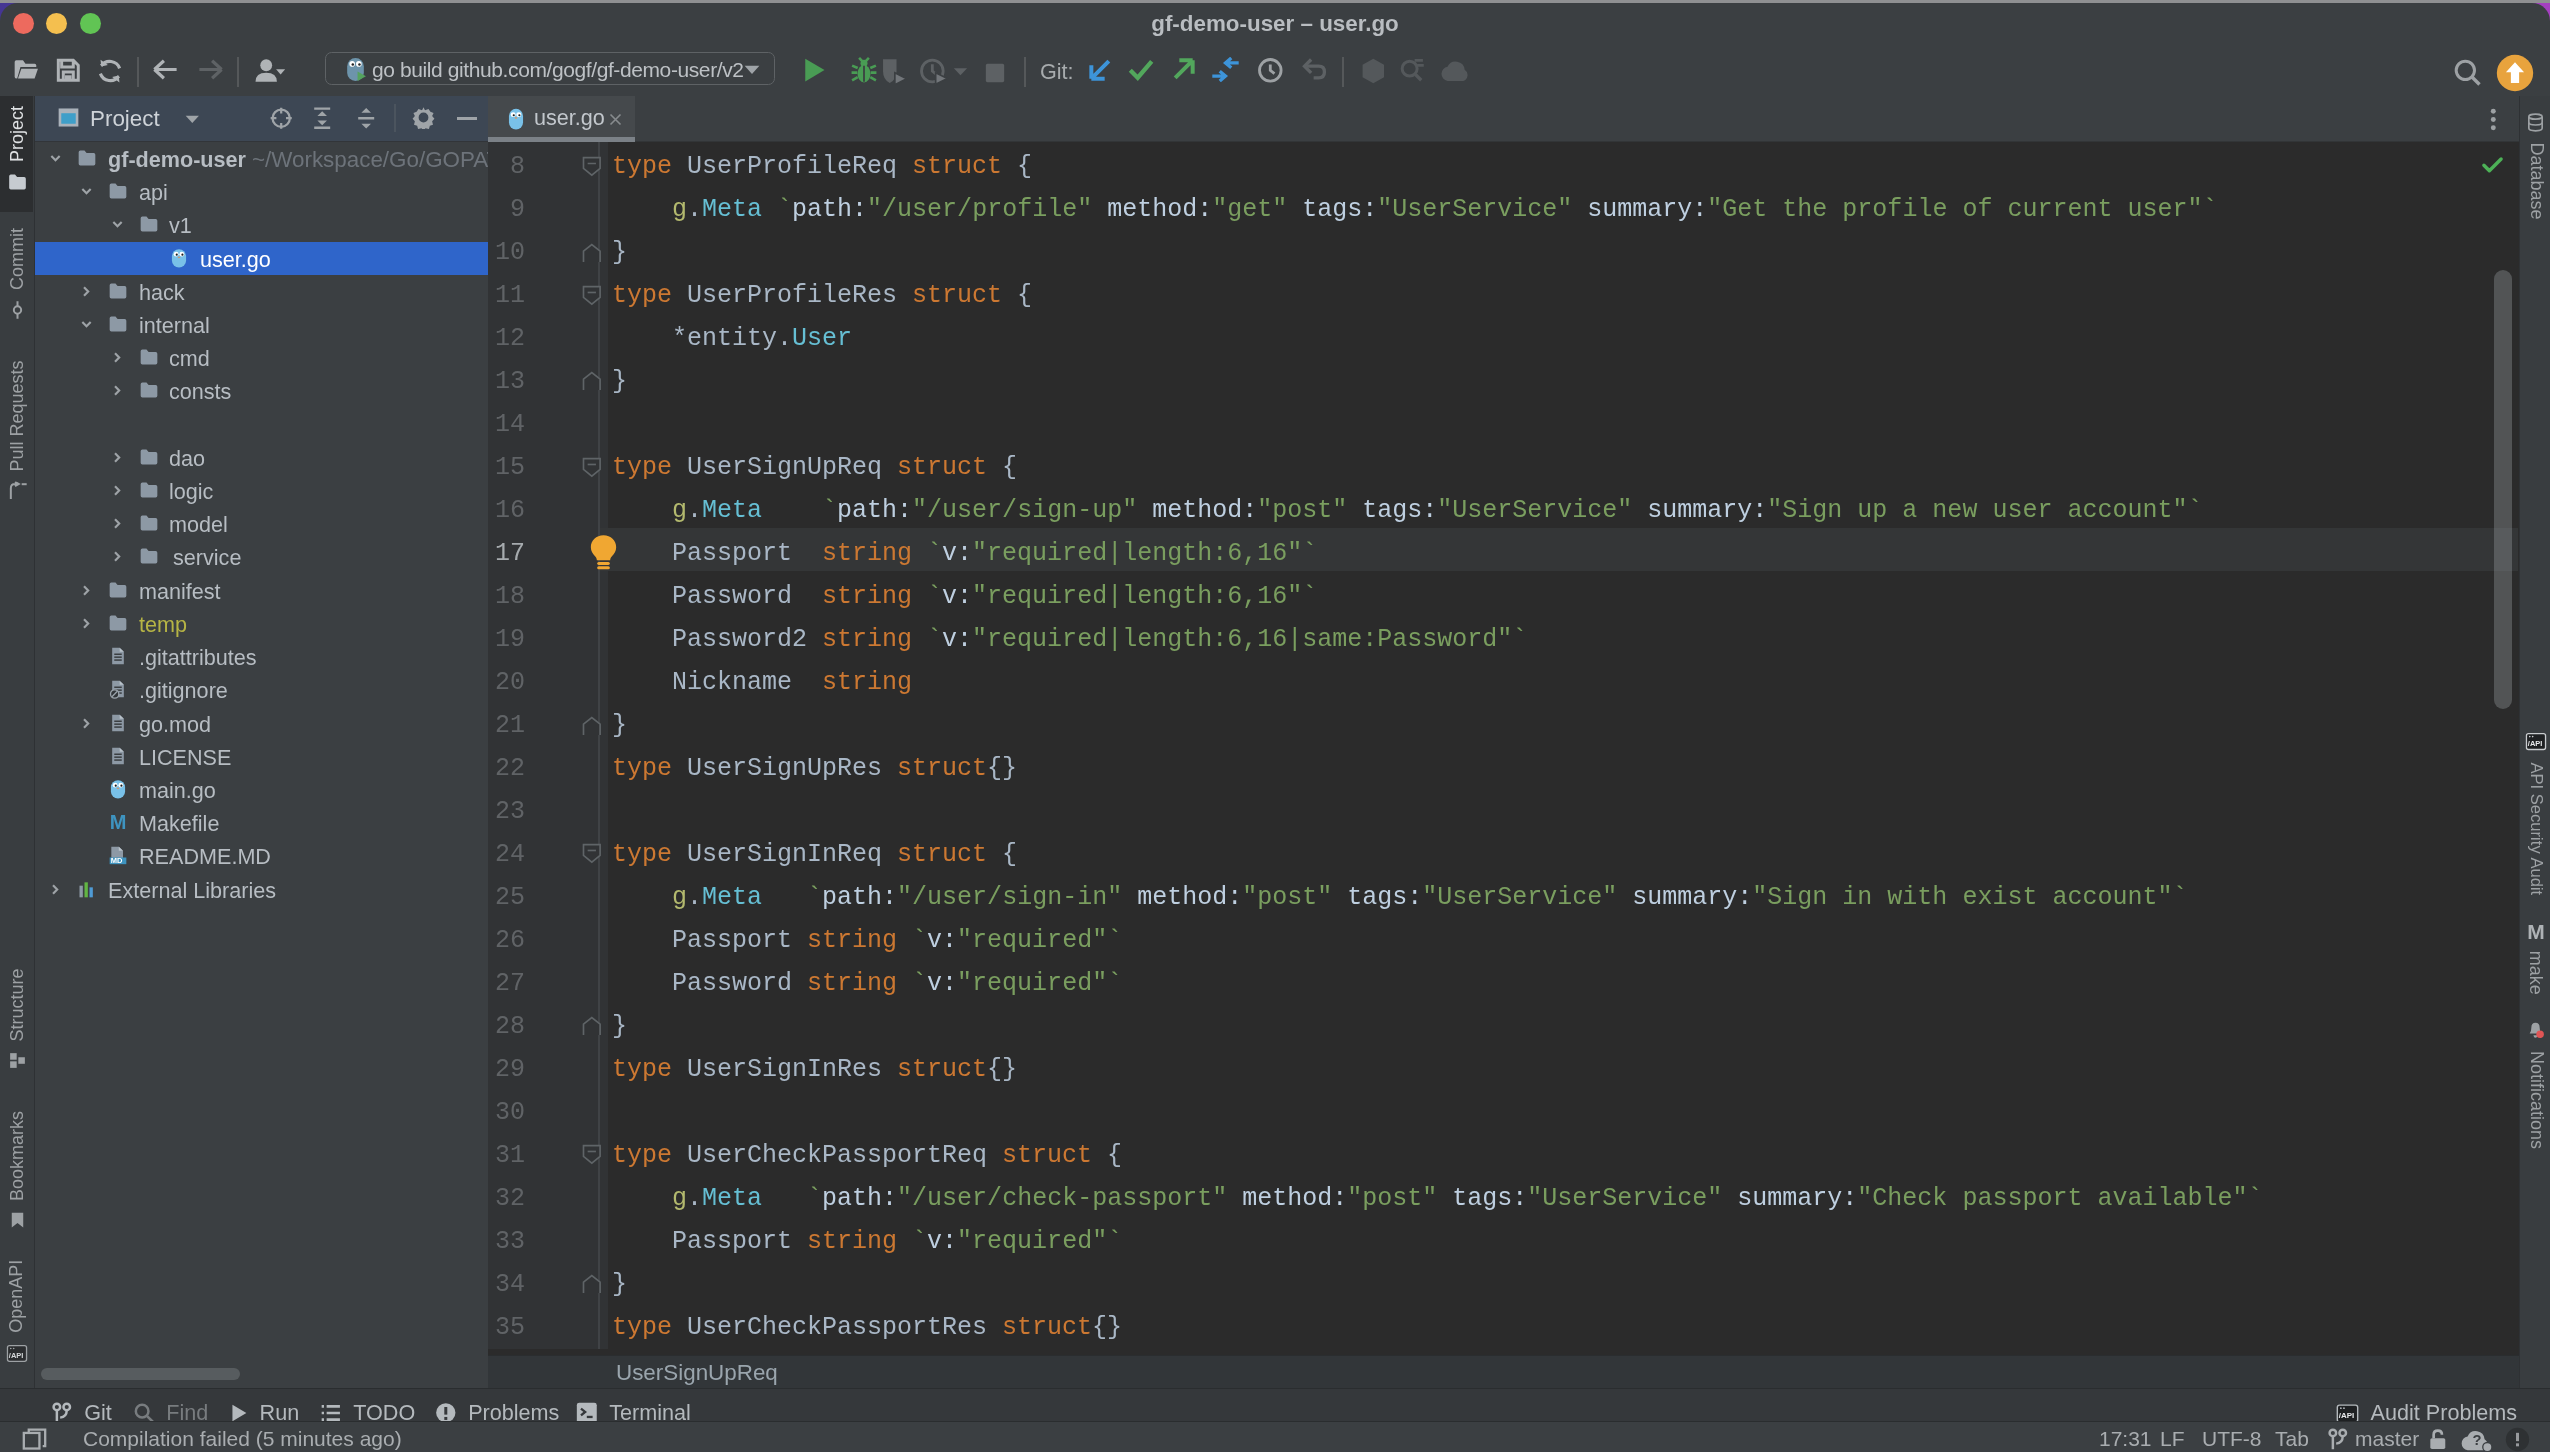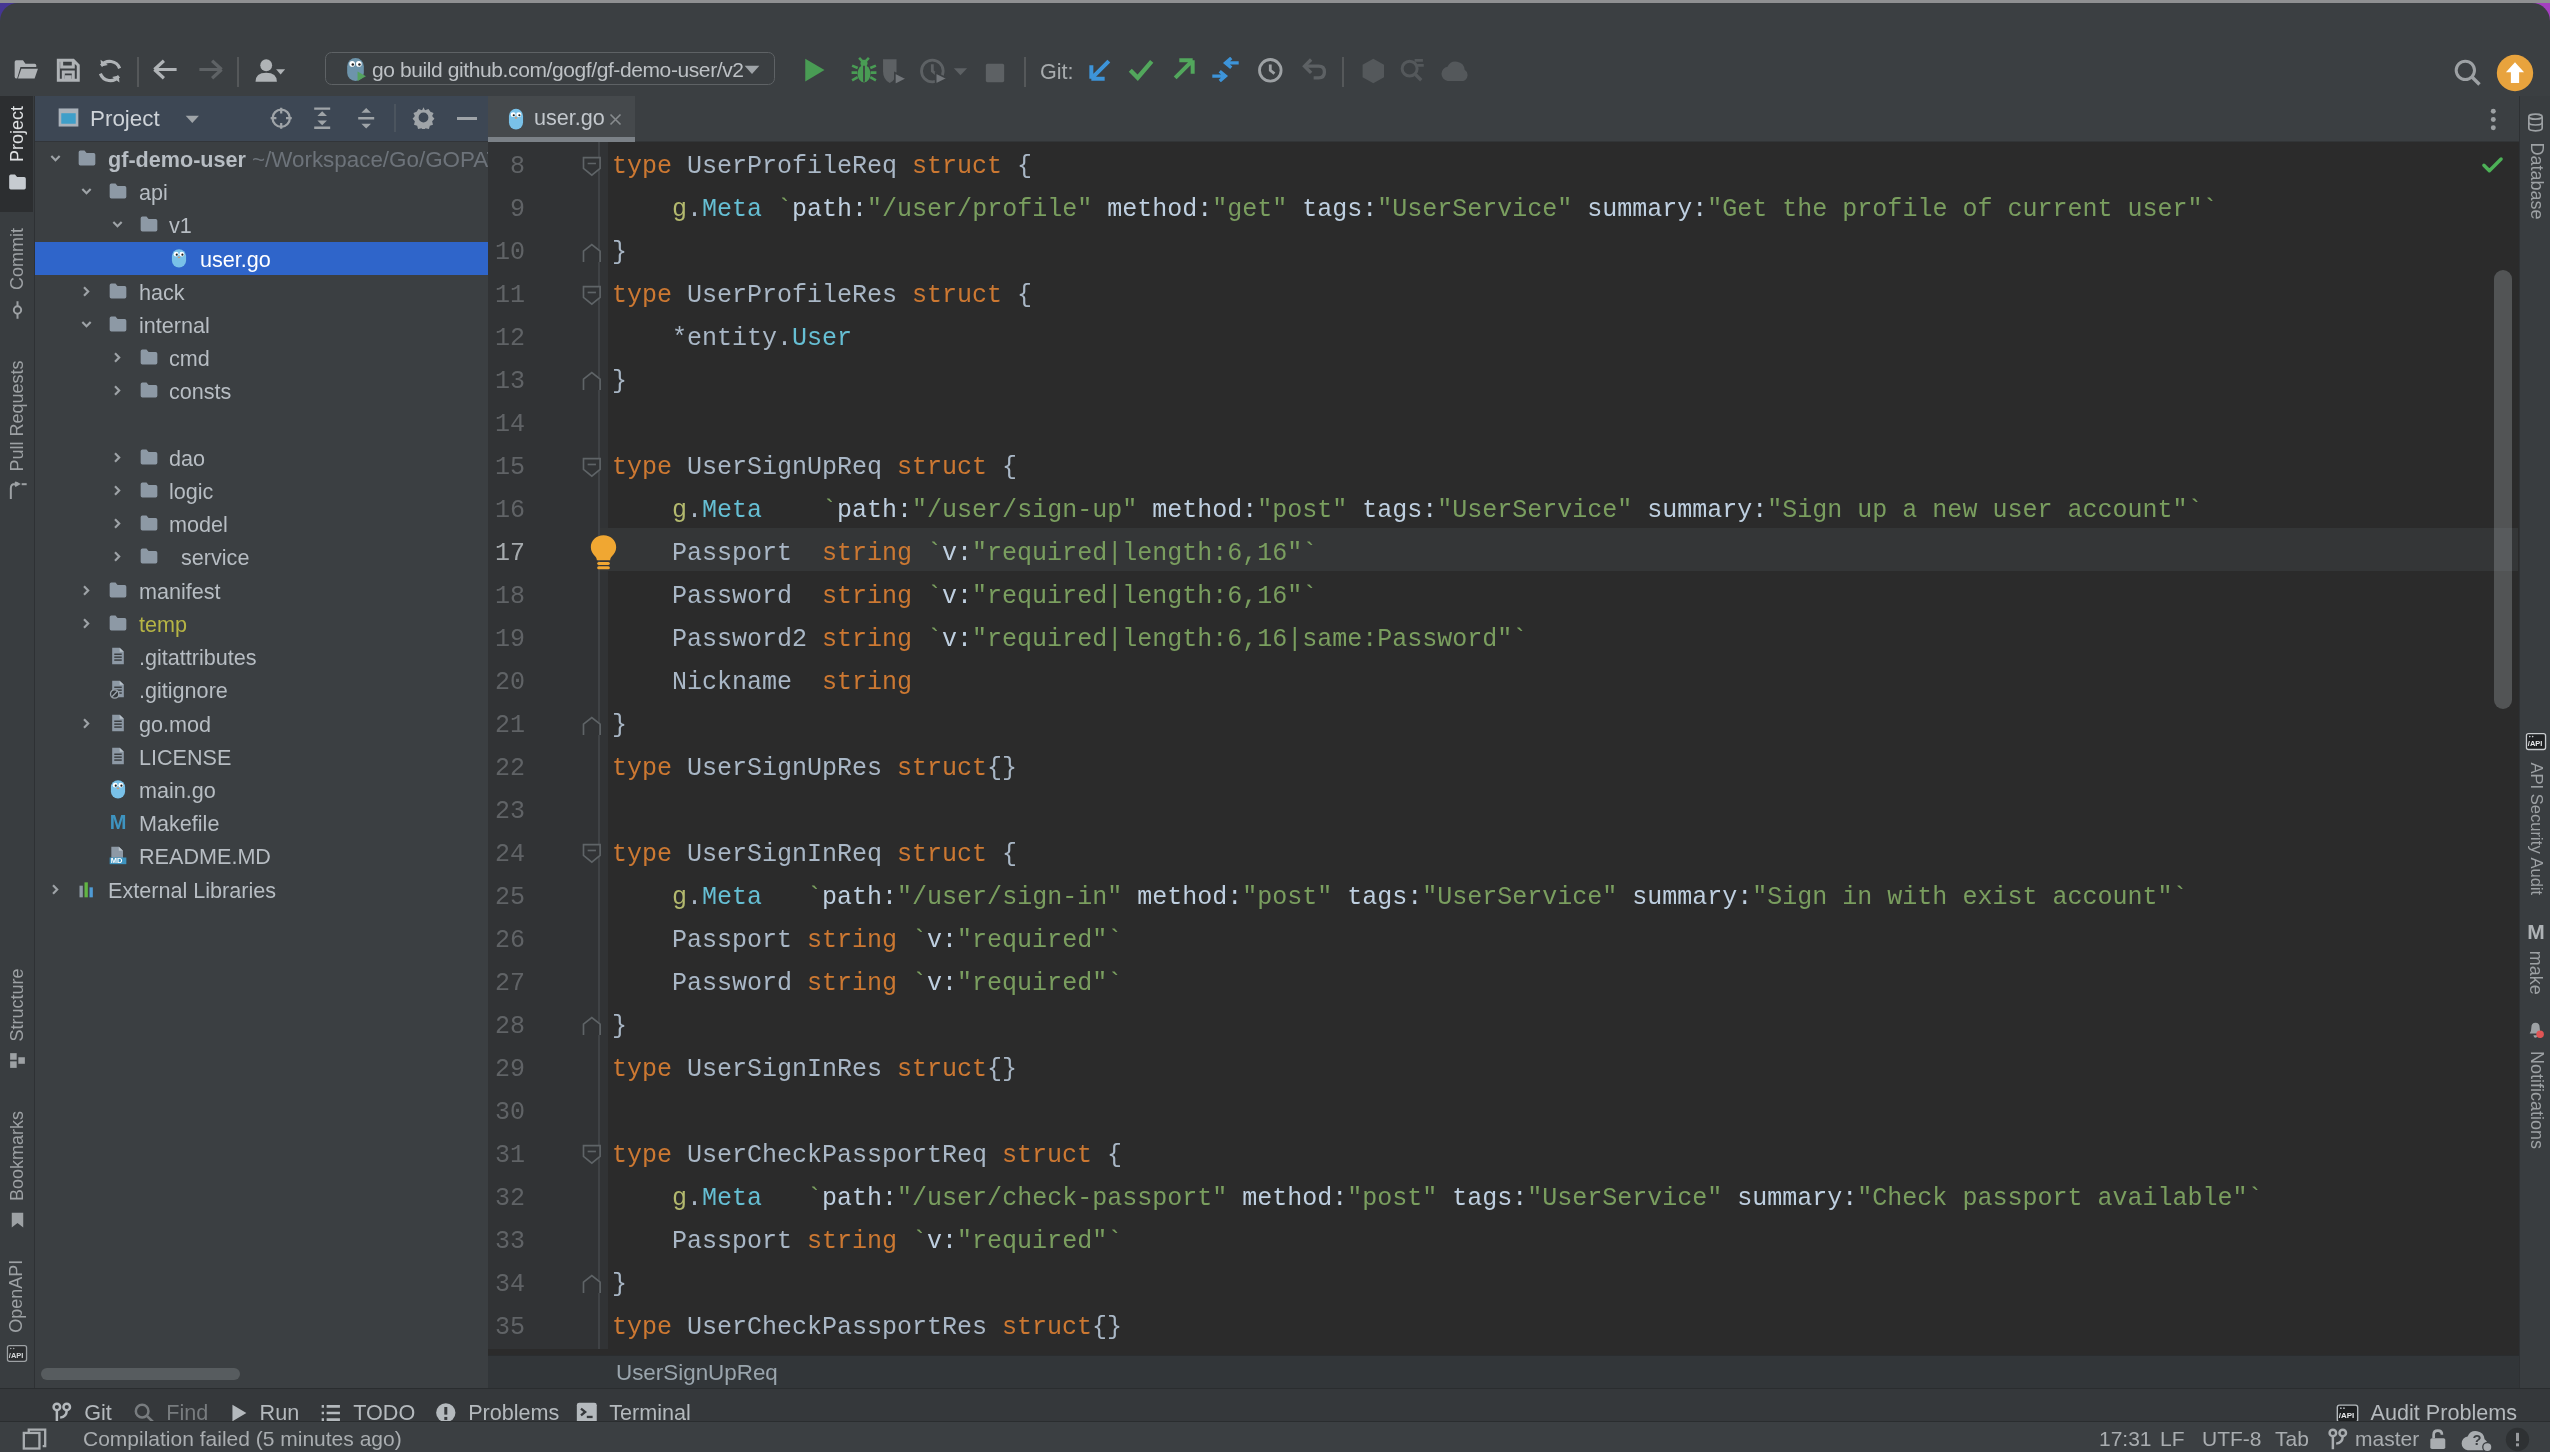--- a/index.html
+++ b/index.html
@@ -82,20 +82,26 @@
            font-size:21.6px; color:#b4b9bd; }
   #statusbar { position:absolute; left:0; top:1418px; width:2550px; height:35px; background:#3b3f42;
                border-top:0.8px solid #2a2d2f; }
   .sitem { position:absolute; top:0; height:35px; display:flex; align-items:center;
            font-size:21px; color:#a9adb0; }
 </style>
 </head>
 <body>
 <div id="topline"></div>
 <div id="win">
+  <div id="titlebar">
+    <div class="tl" style="left:13.3px; background:#ed6a5e;"></div>
+    <div class="tl" style="left:46px; background:#f4bf4f;"></div>
+    <div class="tl" style="left:80px; background:#61c454;"></div>
+    <div id="title">gf-demo-user – user.go</div>
+  </div>
   <div id="toolbar">
     <svg class="ticon" style="left:13.3px;top:10px" width="26.6" height="26.6" viewBox="0 0 16 16">
         <path d="M1,3 Q1,2 2,2 H6 L7.5,4 H13 Q14,4 14,5 V6 H4.5 L2.5,13 Q1,13 1,12 Z" fill="#afb3b6"></path>
         <path d="M5,7 H15 L13,13 H3 Z" fill="#afb3b6"></path>
       </svg>
     <svg class="ticon" style="left:55px;top:10px" width="26.6" height="26.6" viewBox="0 0 16 16">
         <path d="M2,2 H11 L14,5 V14 H2 Z M4,2 V6 H11 V2 M5,14 V9 H11 V14" fill="none" stroke="#afb3b6" stroke-width="1.8"></path>
         <rect x="6" y="11" width="4" height="3" fill="#afb3b6"></rect>
       </svg>
     <svg class="ticon" style="left:96px;top:10px" width="28" height="28" viewBox="0 0 16 16">
@@ -399,21 +405,21 @@
             </svg>
           <span class="lbl" style="left:134px">model</span>
         </div>
         <div class="row" style="top:398px">
           <svg class="chev" style="left:75px" viewBox="0 0 18 18" width="15" height="15">
               <path d="M6,4 L11,9 L6,14" fill="none" stroke="#9ea3a7" stroke-width="2.6"></path>
             </svg>
           <svg class="icn" style="left:104px" viewBox="0 0 24 24" width="20" height="20">
               <use href="#folder"></use>
             </svg>
-          <span class="lbl" style="left:146px">service</span>
+          <span class="lbl" style="left:138px">service</span>
         </div>
         <div class="row" style="top:432px">
           <svg class="chev" style="left:44px" viewBox="0 0 18 18" width="15" height="15">
               <path d="M6,4 L11,9 L6,14" fill="none" stroke="#9ea3a7" stroke-width="2.6"></path>
             </svg>
           <svg class="icn" style="left:73px" viewBox="0 0 24 24" width="20" height="20">
               <use href="#folder"></use>
             </svg>
           <span class="lbl" style="left:104px">manifest</span>
         </div>

